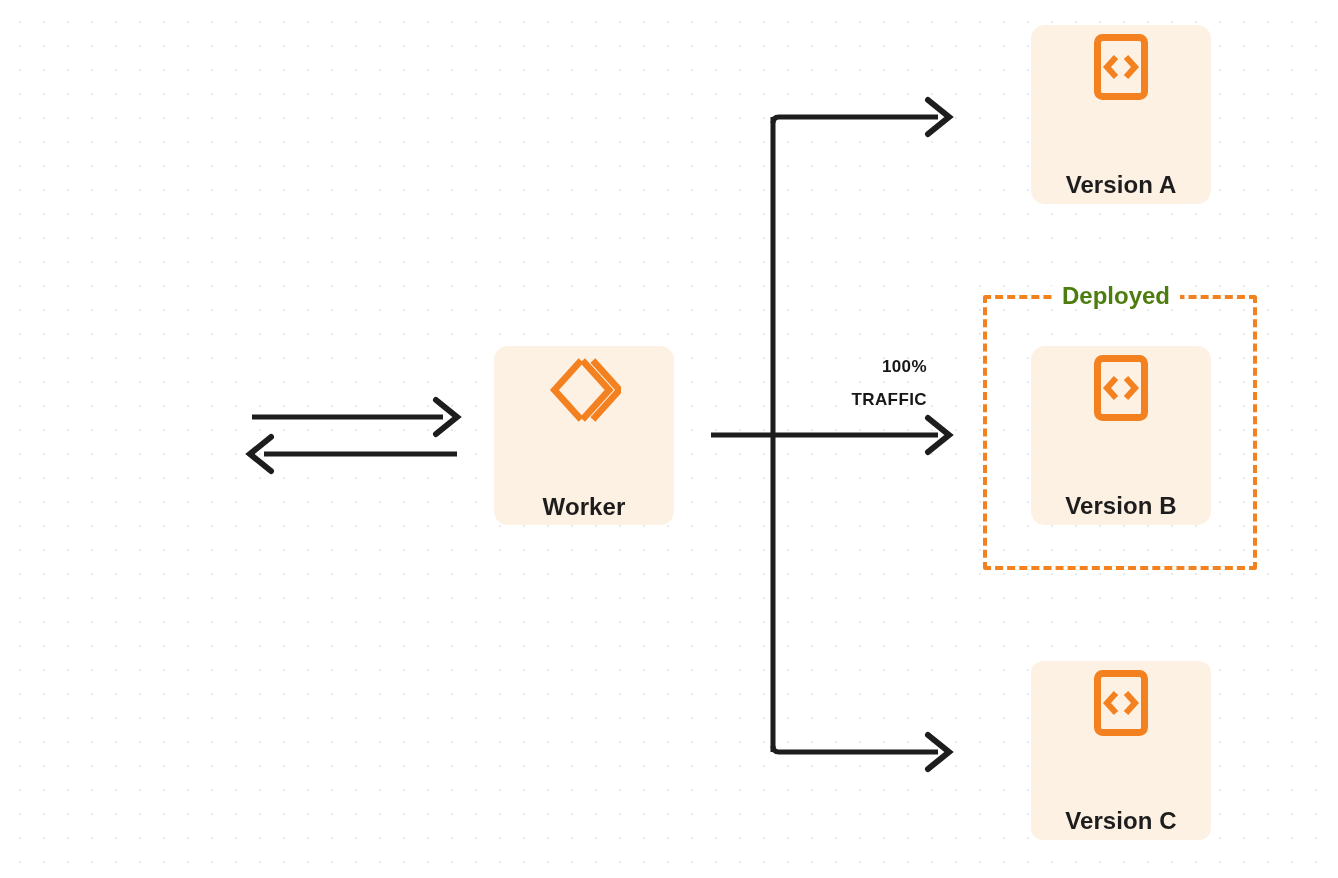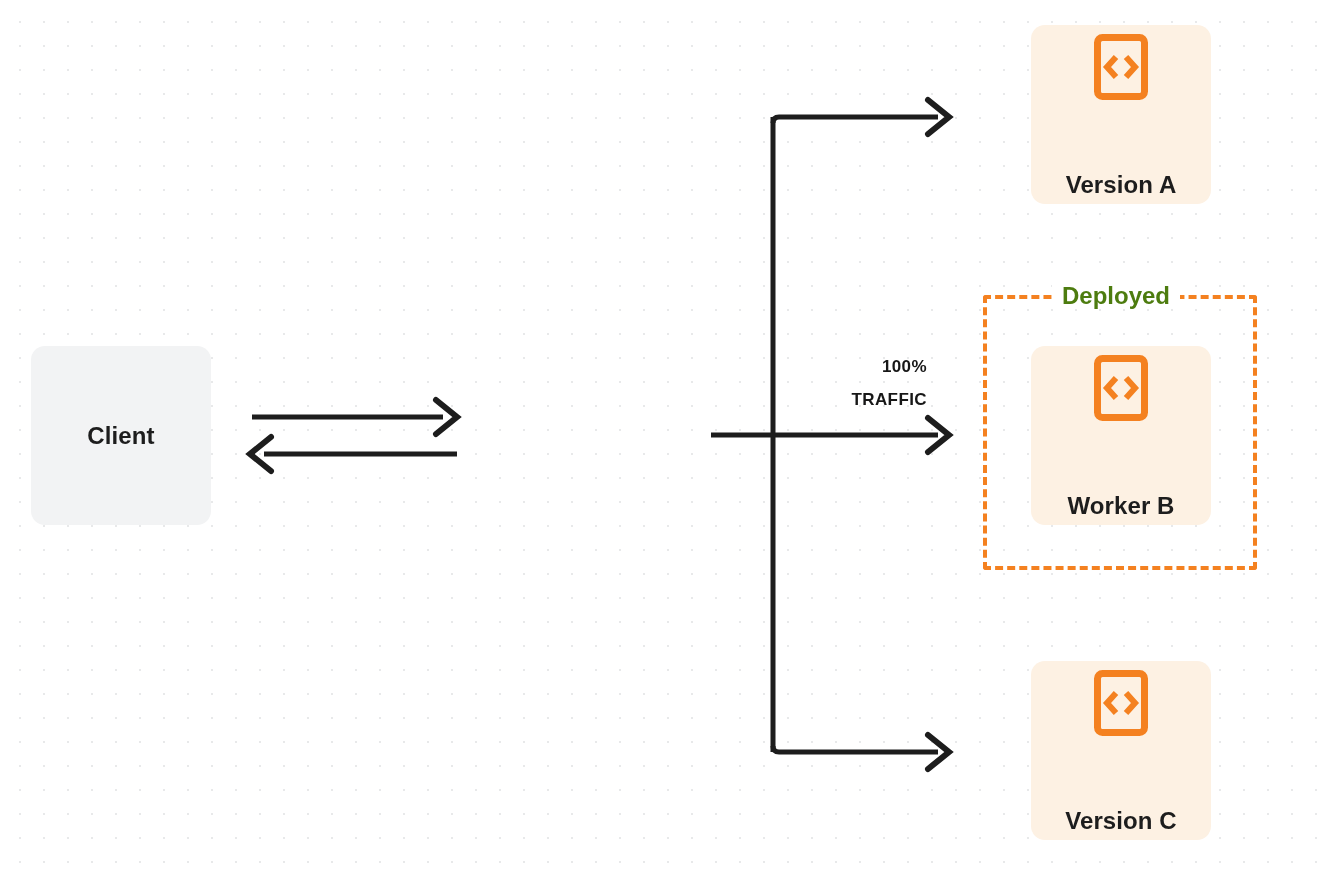--- a/index.html
+++ b/index.html
@@ -61,21 +61,21 @@
   .version-node {
     width: 180px;
     height: 179px;
     background: #fdf1e3;
   }
   .version-node .node-label { margin-top: 24px; }
   .code-icon { width: 56px; height: 68px; display: block; }
 
   .version-a { left: 1031px; top: 25px; }
   .version-b { left: 1031px; top: 346px; }
-  .version-c { left: 1031px; top: 661px; }
+  .version-c { left: 1031px; top: 661px; border-radius: 12px; }
 
   
   .deployed-group {
     position: absolute;
     left: 983px;
     top: 295px;
     width: 274px;
     height: 275px;
     border: 4px dashed #f48120;
     border-radius: 3px;
@@ -153,24 +153,34 @@
       <path d="M 773 746 Q 773 752 779 752 L 938 752" stroke="#1d1d1d" stroke-width="5" fill="none" stroke-linecap="butt"></path>
       <path d="M 928 735 L 949 752 L 928 769" stroke="#1d1d1d" stroke-width="6" fill="none" stroke-linecap="round" stroke-linejoin="miter"></path>
     </g>
   </svg>
 
   <div class="traffic-label">
     <span>100%</span>
     <span>TRAFFIC</span>
   </div>
 
-  <div class="node client-node">
-    <div class="node-label">Client</div>
-  </div>
-
+
+  <div class="node worker-node">
+    <span>
+      <svg class="worker-logo" viewBox="0 0 100 100" fill="none">
+
+        <path d="M 46 10 L 10 50 L 46 90" stroke="#f48120" stroke-width="9" fill="none" stroke-linejoin="miter" stroke-linecap="butt"></path>
+
+        <path d="M 48 10 L 84 50 L 48 90" stroke="#f48120" stroke-width="9" fill="none" stroke-linejoin="miter" stroke-linecap="butt"></path>
+
+        <path d="M 62 10 L 98 50 L 62 90" stroke="#f48120" stroke-width="9" fill="none" stroke-linejoin="miter" stroke-linecap="butt"></path>
+      </svg>
+    </span>
+    <div class="node-label">Worker</div>
+  </div>
 
   <div class="node version-node version-a">
     <span>
       <svg class="code-icon" viewBox="0 0 56 68" fill="none">
         <rect x="4.5" y="4.5" width="47" height="59" rx="5" stroke="#f48120" stroke-width="7" fill="none"></rect>
         <path d="M 23 24 L 14 34 L 23 44" stroke="#f48120" stroke-width="6" fill="none" stroke-linejoin="miter" stroke-linecap="butt"></path>
         <path d="M 33 24 L 42 34 L 33 44" stroke="#f48120" stroke-width="6" fill="none" stroke-linejoin="miter" stroke-linecap="butt"></path>
       </svg>
     </span>
     <div class="node-label">Version A</div>
@@ -180,21 +190,21 @@
   <div class="deployed-label">Deployed</div>
 
   <div class="node version-node version-b">
     <span>
       <svg class="code-icon" viewBox="0 0 56 68" fill="none">
         <rect x="4.5" y="4.5" width="47" height="59" rx="5" stroke="#f48120" stroke-width="7" fill="none"></rect>
         <path d="M 23 24 L 14 34 L 23 44" stroke="#f48120" stroke-width="6" fill="none" stroke-linejoin="miter" stroke-linecap="butt"></path>
         <path d="M 33 24 L 42 34 L 33 44" stroke="#f48120" stroke-width="6" fill="none" stroke-linejoin="miter" stroke-linecap="butt"></path>
       </svg>
     </span>
-    <div class="node-label">Worker B</div>
+    <div class="node-label">Version B</div>
   </div>
 
   <div class="node version-node version-c">
     <span>
       <svg class="code-icon" viewBox="0 0 56 68" fill="none">
         <rect x="4.5" y="4.5" width="47" height="59" rx="5" stroke="#f48120" stroke-width="7" fill="none"></rect>
         <path d="M 23 24 L 14 34 L 23 44" stroke="#f48120" stroke-width="6" fill="none" stroke-linejoin="miter" stroke-linecap="butt"></path>
         <path d="M 33 24 L 42 34 L 33 44" stroke="#f48120" stroke-width="6" fill="none" stroke-linejoin="miter" stroke-linecap="butt"></path>
       </svg>
     </span>

